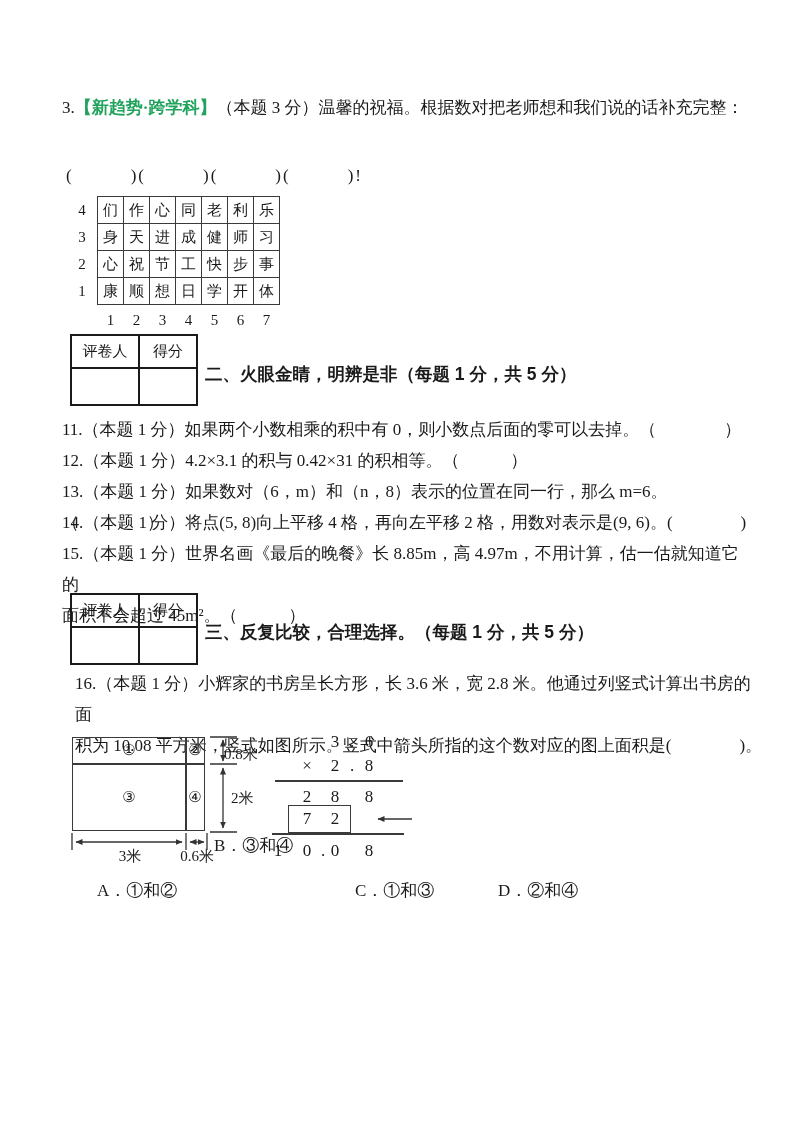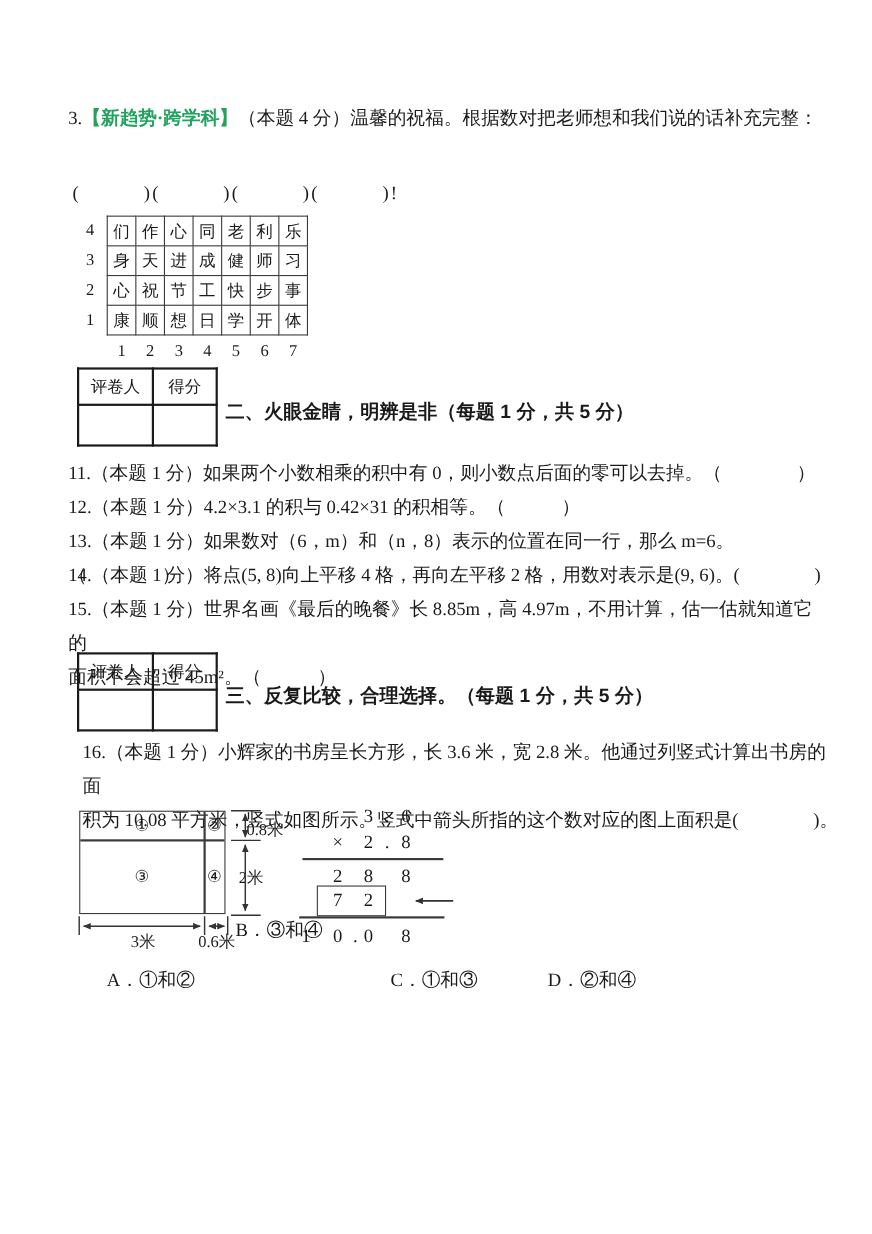--- a/index.html
+++ b/index.html
@@ -31,21 +31,21 @@
   .rect .vline{position:absolute;top:0;bottom:0;width:1.5px;background:#3a3a3a;}
   .rect .hline{position:absolute;left:0;right:0;height:1.5px;background:#3a3a3a;}
   .rlabel{position:absolute;width:18px;text-align:center;font-size:15px;}
   .dim{position:absolute;font-size:15px;text-align:center;white-space:nowrap;}
 </style>
 </head>
 <body>
 
 <div class="page">
 
-  <div class="abs qtext" style="left:62px;top:92px;"><span>3.</span><span class="green">【新趋势·跨学科】</span><span>（本题 4 分）温馨的祝福。根据数对把老师想和我们说的话补充完整：</span></div>
+  <div class="abs qtext" style="left:62px;top:92px;"><span>3.</span><span class="green">【新趋势·跨学科】</span><span>（本题 3 分）温馨的祝福。根据数对把老师想和我们说的话补充完整：</span></div>
   <div class="abs qtext" style="left:66px;top:160px;letter-spacing:2px;">(　　　)(　　　)(　　　)(　　　)!</div>
 
   <table class="cgrid abs" style="left:74px;top:196px;">
     <tbody>
         <tr>
       <td class="rl">4</td>
       <td>们</td>
       <td>作</td>
       <td>心</td>
       <td>同</td>
@@ -139,21 +139,21 @@
   <div class="rect" style="left:72px;top:737px;width:131px;height:92px;">
     <div class="vline" style="left:112px;"></div>
     <div class="hline" style="top:25px;"></div>
     <span class="rlabel" style="left:47px;top:3px;">①</span>
     <span class="rlabel" style="left:113px;top:3px;">②</span>
     <span class="rlabel" style="left:47px;top:50px;">③</span>
     <span class="rlabel" style="left:113px;top:50px;">④</span>
   </div>
 
   <span class="dim" style="left:224px;top:745px;">0.8米</span>
-  <span class="dim" style="left:217px;top:789px;">2米</span>
+  <span class="dim" style="left:231px;top:789px;">2米</span>
   <span class="dim" style="left:112px;top:847px;width:36px;">3米</span>
   <span class="dim" style="left:176px;top:847px;width:42px;">0.6米</span>
 
   <svg class="abs" style="left:60px;top:725px;" width="420" height="150" viewBox="0 0 420 150">
     <defs>
       <marker id="ah" markerWidth="9" markerHeight="8" refX="6.5" refY="3" orient="auto-start-reverse" markerUnits="userSpaceOnUse">
         <path d="M0,0 L7,3 L0,6 z" fill="#333"></path>
       </marker>
     </defs>
     <path d="M150,12 H177 M150,39 H177 M150,107 H177" stroke="#333" stroke-width="1.3" fill="none"></path>

